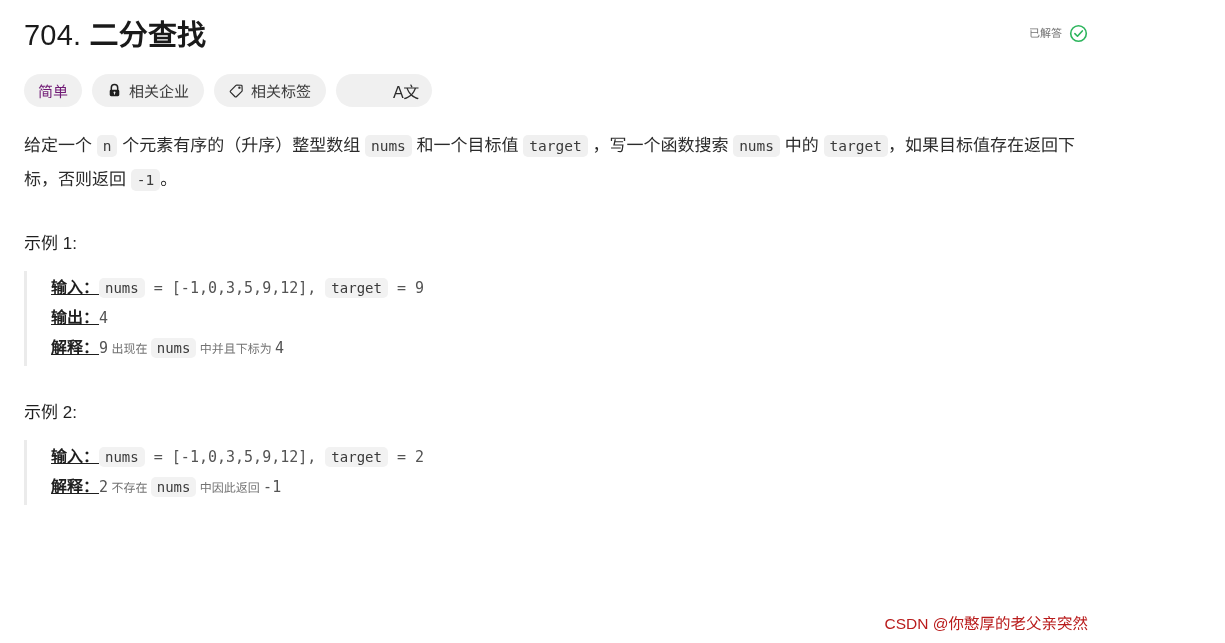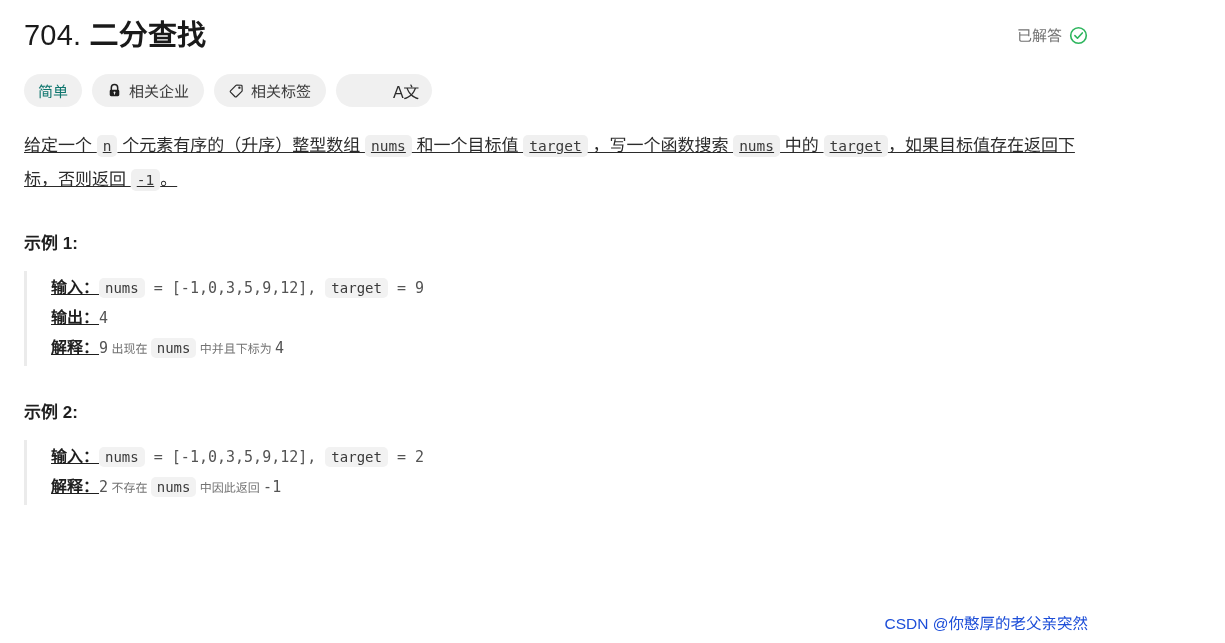--- a/index.html
+++ b/index.html
@@ -38,24 +38,24 @@
     font-weight: 700;
     color: #1a1a1a;
     letter-spacing: 0.2px;
     white-space: nowrap;
   }
   .title .num {
     font-weight: 400;
   }
   .solved {
     display: flex;
-    align-items: flex-end;
+    align-items: flex-start;
     gap: 7px;
     padding-top: 10px;
-    font-size: 15px;
+    font-size: 11px;
     color: #737373;
     white-space: nowrap;
   }
   .solved-check {
     display: inline-flex;
     width: 19px;
     height: 19px;
     align-items: center;
     justify-content: center;
   }
@@ -75,21 +75,21 @@
     padding: 0 15px;
     border-radius: 17px;
     background: #f0f0f0;
     font-size: 15px;
     color: #3c3c3c;
     cursor: pointer;
     user-select: none;
     white-space: nowrap;
   }
   .pill.difficulty {
-    color: #0f766e;
+    color: #701a75;
     padding: 0 14px;
   }
   .pill.icon-only {
     padding: 0 13px;
     font-size: 15px;
     letter-spacing: -0.5px;
   }
   .pill .ico {
     display: inline-flex;
     align-items: center;
@@ -104,40 +104,39 @@
     margin-left: 44px;
   }
 
   
   .desc {
     margin-top: 22px;
     font-size: 17px;
     line-height: 33px;
     color: #2b2b2b;
     max-width: 1185px;
-    text-decoration: underline;
   }
 
   code.chip {
     font-family: "DejaVu Sans Mono", "Liberation Mono", monospace;
     font-size: 14.5px;
     background: #f0f0f0;
     border-radius: 5px;
     padding: 3px 6px;
     color: #3b3b3b;
     white-space: nowrap;
   }
 
   
   .example {
     margin-top: 34px;
   }
   .example-title {
     font-size: 17px;
-    font-weight: 700;
+    font-weight: 400;
     color: #1f1f1f;
     line-height: 26px;
   }
   .example-body {
     margin-top: 14px;
     border-left: 3px solid #ebebeb;
     padding: 2px 0 2px 24px;
   }
   .ex-line {
     font-size: 16px;
@@ -165,21 +164,21 @@
     color: #737373;
     font-size: 12px;
   }
 
   
   .watermark {
     position: absolute;
     right: 24px;
     bottom: 10px;
     font-size: 15.5px;
-    color: #1d4ed8;
+    color: #b91c1c;
     white-space: nowrap;
     user-select: none;
   }
 </style>
 </head>
 <body>
 
 <div class="page">
 
   <div class="header-row">

